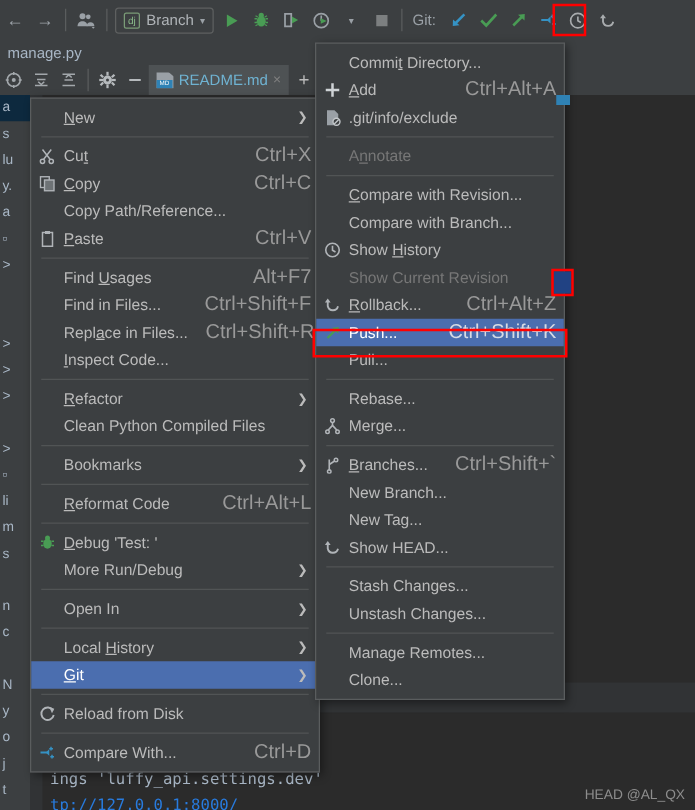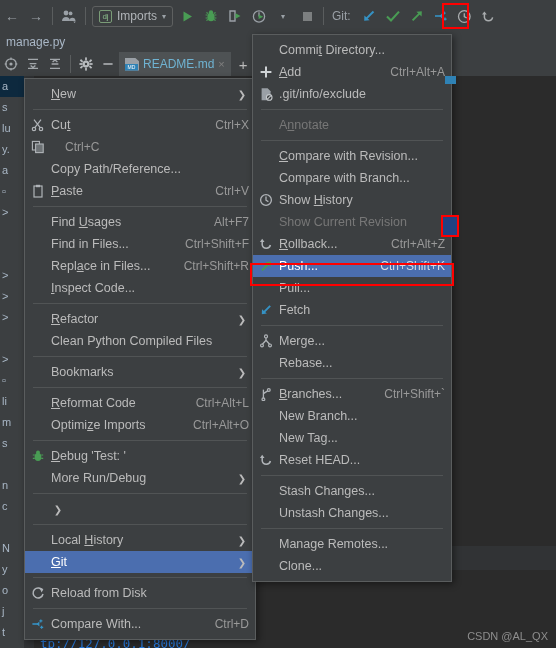--- a/index.html
+++ b/index.html
@@ -146,21 +146,21 @@
     height:22px; display:flex; align-items:center;
     padding:0 6px 0 0; position:relative; color:#bbbbbb; font-size:12.5px;
   }
   .mi.dis { color:#777777; }
   .mi.hl { background:#4b6eaf; color:#ffffff; }
   .mi-ico {
     width:26px; flex:none; text-align:center; font-size:12px; color:#9aa0a6;
   }
   .mi-label { flex:1 1 auto; white-space:nowrap; }
   .mi-label u { text-decoration:underline; }
-  .mi-key { color:#999999; font-size:12px; margin-left:14px; white-space:nowrap; }
+  .mi-key { color:#999999; font-size:16px; margin-left:14px; white-space:nowrap; }
   .mi.hl .mi-key { color:#d6dbe4; }
   .mi-arrow { width:14px; text-align:center; color:#bbbbbb; font-size:10px; flex:none; }
   .msep { height:1px; background:#515455; margin:4px 8px; }
 
   
   .submenu {
     position:absolute; left:252px; top:34px; width:200px;
     background:#3c3f41;
     border:1px solid #5a5d5e;
     box-shadow:2px 2px 7px rgba(0,0,0,.45);
@@ -187,21 +187,21 @@
         <circle cx="5" cy="4" r="2.4" fill="#9aa0a6"></circle>
         <circle cx="9.6" cy="4.4" r="1.9" fill="#9aa0a6"></circle>
         <path d="M1 12c0-2.5 1.8-4 4-4s4 1.5 4 4z" fill="#9aa0a6"></path>
         <path d="M8.3 12c0-2.1 1.3-3.3 3.1-3.3S14.5 9.9 14.5 12z" fill="#9aa0a6"></path>
         <path d="M12.4 12.6l2.4 0-1.2 1.6z" fill="#9aa0a6"></path>
       </svg>
     </div>
     <div class="tb-sep"></div>
     <div class="runcfg">
       <span class="dj-badge">dj</span>
-      <span class="runcfg-name">Imports</span>
+      <span class="runcfg-name">Branch</span>
       <span class="caret">▾</span>
     </div>
     <div class="tb-icon">
       <svg width="13" height="13" viewBox="0 0 13 13" class="svgico">
           <path d="M2.5 1.5 L11 6.5 L2.5 11.5 Z" fill="#499c54"></path>
         </svg>
     </div>
     <div class="tb-icon">
       <svg width="14" height="14" viewBox="0 0 14 14" class="svgico">
         <ellipse cx="7" cy="8" rx="3.6" ry="4.2" fill="#499c54"></ellipse>
@@ -321,21 +321,21 @@
       <span>README.md</span>
       <span class="tab-close">×</span>
     </div>
     <div class="tab-plus">+</div>
   </div>
 
   <div class="editor">
     <div class="gutter"></div>
     <div class="code" id="code-lines"><div class="cl c-comment" style="top: 2px; left: 6px;">for administ</div><div class="cl c-string" style="top: 130px; left: 0px;">"""</div><div class="cl c-plain" style="top: 151px; left: 0px;">O_SETTINGS_MO</div><div class="cl c-plain" style="top: 193px; left: 0px;">ent </div><div class="cl c-kw" style="top: 193px; left: 48px;">import</div><div class="cl c-plain" style="top: 193px; left: 132px;"> ex</div><div class="cl c-string" style="top: 256px; left: 0px;">ngo. Are you</div><div class="cl c-string" style="top: 277px; left: 0px;">YTHONPATH env</div><div class="cl c-string" style="top: 298px; left: 0px;">a virtual env</div><div class="cl c-red" style="top: 449px; left: 140px;">oader</div><div class="cl c-plain" style="top: 536px; left: 0px;">ings 'luffy_api.settings.dev'</div><div class="cl c-link" style="top: 557px; left: 0px;">tp://127.0.0.1:8000/</div></div>
     <div class="bottom-panel"></div>
-    <div class="watermark">CSDN @AL_QX</div>
+    <div class="watermark">HEAD @AL_QX</div>
   </div>
   <div class="blue-mark"></div>
   <div class="code-caret-fill"></div>
   <div class="code-caret-box"></div>
 
   <div class="tree-sliver" id="tree-sliver">
       <div class="sel-row">a</div>
       <div>s</div>
       <div>lu</div>
       <div>y.</div>
@@ -383,20 +383,21 @@
         <span class="mi-label">Cu<u>t</u></span>
         <span class="mi-key">Ctrl+X</span>
       </div>
       <div class="mi">
         <span class="mi-ico" style="display: flex; align-items: center; justify-content: center;">
           <svg width="14" height="14" viewBox="0 0 14 14" class="svgico">
             <rect x="1.4" y="1.4" width="7" height="8.6" fill="none" stroke="#b0b4b8" stroke-width="1.1"></rect>
             <rect x="4.6" y="4" width="7.6" height="8.6" fill="#6e7376" stroke="#b0b4b8" stroke-width="1.1"></rect>
           </svg>
         </span>
+        <span class="mi-label"><u>C</u>opy</span>
         <span class="mi-key">Ctrl+C</span>
       </div>
       <div class="mi">
         <span class="mi-ico" style="display: flex; align-items: center; justify-content: center;"></span>
         <span class="mi-label">Copy Path/Reference...</span>
       </div>
       <div class="mi">
         <span class="mi-ico" style="display: flex; align-items: center; justify-content: center;">
           <svg width="14" height="14" viewBox="0 0 14 14" class="svgico">
             <rect x="3" y="2" width="8" height="11" fill="none" stroke="#b0b4b8" stroke-width="1.2"></rect>
@@ -440,45 +441,41 @@
       <div class="mi">
         <span class="mi-ico" style="display: flex; align-items: center; justify-content: center;"></span>
         <span class="mi-label">Bookmarks</span>
         <span class="mi-arrow">❯</span>
       </div>
       <div class="msep"></div>
       <div class="mi">
         <span class="mi-ico" style="display: flex; align-items: center; justify-content: center;"></span>
         <span class="mi-label"><u>R</u>eformat Code</span>
         <span class="mi-key">Ctrl+Alt+L</span>
-      </div>
-      <div class="mi">
-        <span class="mi-ico" style="display: flex; align-items: center; justify-content: center;"></span>
-        <span class="mi-label">Optimi<u>z</u>e Imports</span>
-        <span class="mi-key">Ctrl+Alt+O</span>
       </div>
       <div class="msep"></div>
       <div class="mi">
         <span class="mi-ico" style="display: flex; align-items: center; justify-content: center;">
           <svg width="14" height="14" viewBox="0 0 14 14" class="svgico">
             <ellipse cx="7" cy="8" rx="3.4" ry="4" fill="#499c54"></ellipse>
             <circle cx="7" cy="3.4" r="2" fill="#499c54"></circle>
             <path d="M1.8 6h2M10.2 6h2M1.8 9.4h2M10.2 9.4h2" stroke="#499c54" stroke-width="1.1"></path>
           </svg>
         </span>
         <span class="mi-label"><u>D</u>ebug 'Test: '</span>
       </div>
       <div class="mi">
         <span class="mi-ico" style="display: flex; align-items: center; justify-content: center;"></span>
         <span class="mi-label">More Run/Debug</span>
         <span class="mi-arrow">❯</span>
       </div>
       <div class="msep"></div>
       <div class="mi">
         <span class="mi-ico" style="display: flex; align-items: center; justify-content: center;"></span>
+        <span class="mi-label">Open In</span>
         <span class="mi-arrow">❯</span>
       </div>
       <div class="msep"></div>
       <div class="mi">
         <span class="mi-ico" style="display: flex; align-items: center; justify-content: center;"></span>
         <span class="mi-label">Local <u>H</u>istory</span>
         <span class="mi-arrow">❯</span>
       </div>
       <div class="mi hl">
         <span class="mi-ico" style="display: flex; align-items: center; justify-content: center;"></span>
@@ -577,45 +574,36 @@
             <path d="M12 2.6 L11.6 8 L6.6 3.2 Z" fill="#499c54"></path>
           </svg>
         </span>
         <span class="mi-label">Push...</span>
         <span class="mi-key">Ctrl+Shift+K</span>
       </div>
       <div class="mi">
         <span class="mi-ico" style="display: flex; align-items: center; justify-content: center;"></span>
         <span class="mi-label">Pull...</span>
       </div>
-      <div class="mi">
-        <span class="mi-ico" style="display: flex; align-items: center; justify-content: center;">
-          <svg width="14" height="14" viewBox="0 0 14 14" class="svgico">
-            <path d="M11.2 2.8 L4.2 9.8" stroke="#3592c4" stroke-width="1.9" fill="none"></path>
-            <path d="M2.8 11.2 L3 6.2 L7.8 10.6 Z" fill="#3592c4"></path>
-          </svg>
-        </span>
-        <span class="mi-label">Fetch</span>
-      </div>
-      <div class="msep"></div>
+      <div class="msep"></div>
+      <div class="mi">
+        <span class="mi-ico" style="display: flex; align-items: center; justify-content: center;"></span>
+        <span class="mi-label">Rebase...</span>
+      </div>
       <div class="mi">
         <span class="mi-ico" style="display: flex; align-items: center; justify-content: center;">
           <svg width="14" height="14" viewBox="0 0 14 14" class="svgico">
             <circle cx="7" cy="2.4" r="1.5" fill="none" stroke="#b0b4b8" stroke-width="1.2"></circle>
             <path d="M7 3.9v2.4M7 6.3 L3.4 10.2M7 6.3 L10.6 10.2" stroke="#b0b4b8" stroke-width="1.3" fill="none"></path>
             <circle cx="3" cy="11.4" r="1.4" fill="none" stroke="#b0b4b8" stroke-width="1.2"></circle>
             <circle cx="11" cy="11.4" r="1.4" fill="none" stroke="#b0b4b8" stroke-width="1.2"></circle>
           </svg>
         </span>
         <span class="mi-label">Merge...</span>
       </div>
-      <div class="mi">
-        <span class="mi-ico" style="display: flex; align-items: center; justify-content: center;"></span>
-        <span class="mi-label">Rebase...</span>
-      </div>
       <div class="msep"></div>
       <div class="mi">
         <span class="mi-ico" style="display: flex; align-items: center; justify-content: center;">
           <svg width="14" height="14" viewBox="0 0 14 14" class="svgico">
             <path d="M4.4 2.6v9" stroke="#b0b4b8" stroke-width="1.3"></path>
             <path d="M4.4 6.6 L9 3.6" stroke="#b0b4b8" stroke-width="1.3"></path>
             <circle cx="4.4" cy="12.2" r="1.4" fill="none" stroke="#b0b4b8" stroke-width="1.2"></circle>
             <circle cx="9.8" cy="3" r="1.4" fill="none" stroke="#b0b4b8" stroke-width="1.2"></circle>
           </svg>
         </span>
@@ -630,21 +618,21 @@
         <span class="mi-ico" style="display: flex; align-items: center; justify-content: center;"></span>
         <span class="mi-label">New Tag...</span>
       </div>
       <div class="mi">
         <span class="mi-ico" style="display: flex; align-items: center; justify-content: center;">
           <svg width="14" height="14" viewBox="0 0 14 14" class="svgico">
             <path d="M3.2 3.4v4.4A4.2 4.2 0 0 0 11.4 8" stroke="#b0b4b8" stroke-width="1.5" fill="none"></path>
             <path d="M0.9 5 L3.2 1.8 L5.5 5 Z" fill="#b0b4b8"></path>
           </svg>
         </span>
-        <span class="mi-label">Reset HEAD...</span>
+        <span class="mi-label">Show HEAD...</span>
       </div>
       <div class="msep"></div>
       <div class="mi">
         <span class="mi-ico" style="display: flex; align-items: center; justify-content: center;"></span>
         <span class="mi-label">Stash Changes...</span>
       </div>
       <div class="mi">
         <span class="mi-ico" style="display: flex; align-items: center; justify-content: center;"></span>
         <span class="mi-label">Unstash Changes...</span>
       </div>

